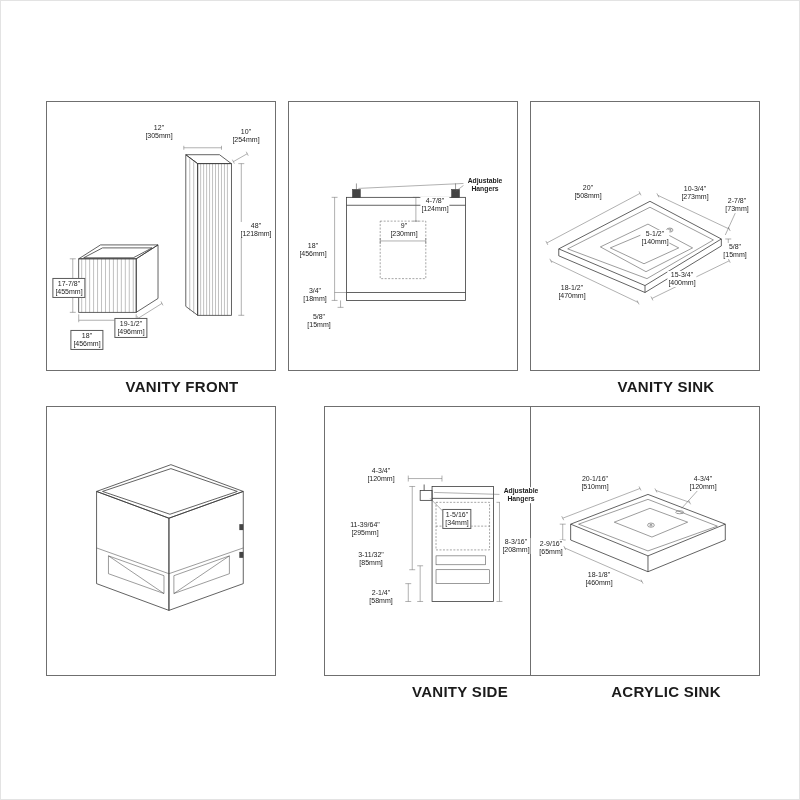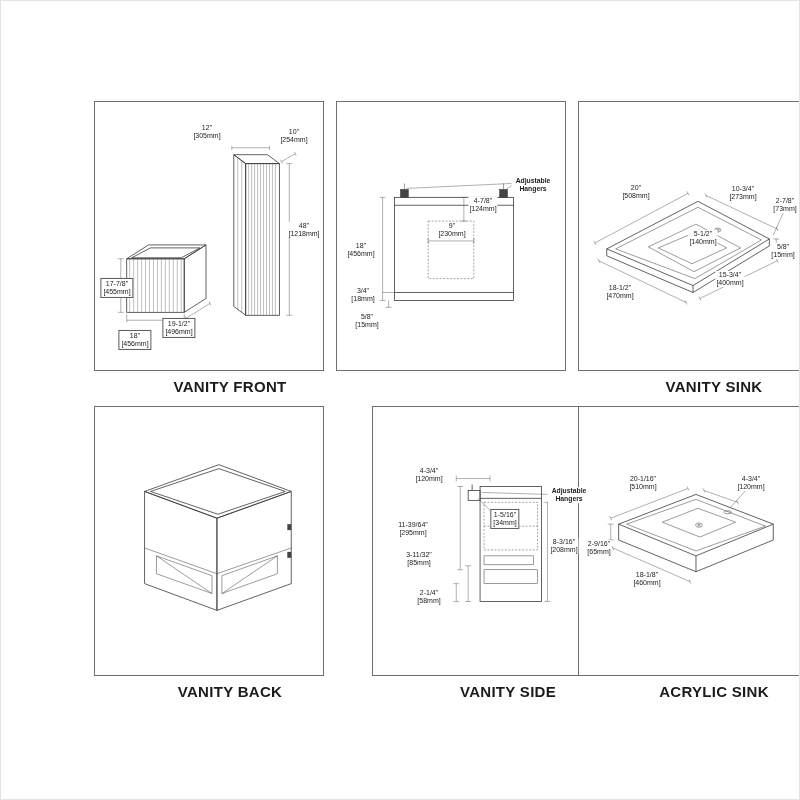--- a/index.html
+++ b/index.html
@@ -1,21 +1,21 @@
 <!DOCTYPE html>
 <html><head>
 <meta charset="utf-8">
 <style>
   html,body{margin:0;padding:0;background:#ffffff;}
   .sheet{
     position:relative;width:800px;height:800px;background:#fff;
     box-sizing:border-box;border:1px solid #e3e3e3;
     font-family:"Liberation Sans",sans-serif;color:#1c1c1c;overflow:hidden;
   }
-  .panel{position:absolute;width:272px;margin-left:48px;}
+  .panel{position:absolute;width:272px;}
   .box{
     position:relative;width:230px;height:270px;box-sizing:border-box;
     border:1px solid #6f6f6f;background:#fff;
   }
   .box svg{position:absolute;left:0;top:0;width:100%;height:100%;}
   .caption{
     margin-top:7px;text-align:center;font-size:15px;font-weight:bold;
     letter-spacing:.3px;color:#1b1b1b;
   }
   .dim{
@@ -269,21 +269,20 @@
           <polygon points="128,170 184,150 184,168 128,188"></polygon>
           <line x1="62" y1="150" x2="118" y2="188"></line>
           <line x1="184" y1="150" x2="128" y2="188"></line>
         </g>
         <g fill="#444" stroke="none">
           <rect x="194" y="118" width="4" height="6"></rect>
           <rect x="194" y="146" width="4" height="6"></rect>
         </g>
       </svg>
     </div>
-    <div class="caption">VANITY BACK</div>
   </div>
 
   <div class="panel" style="left:287px;top:405px;padding-left:36px;">
     <div class="box">
       <svg viewBox="0 0 230 270">
         <g stroke="#3a3a3a" stroke-width="0.8" fill="none">
           <rect x="108" y="80" width="62" height="116"></rect>
           <line x1="108" y1="92" x2="170" y2="92"></line>
           <rect x="96" y="84" width="12" height="10"></rect>
           <line x1="100" y1="78" x2="100" y2="84"></line>

